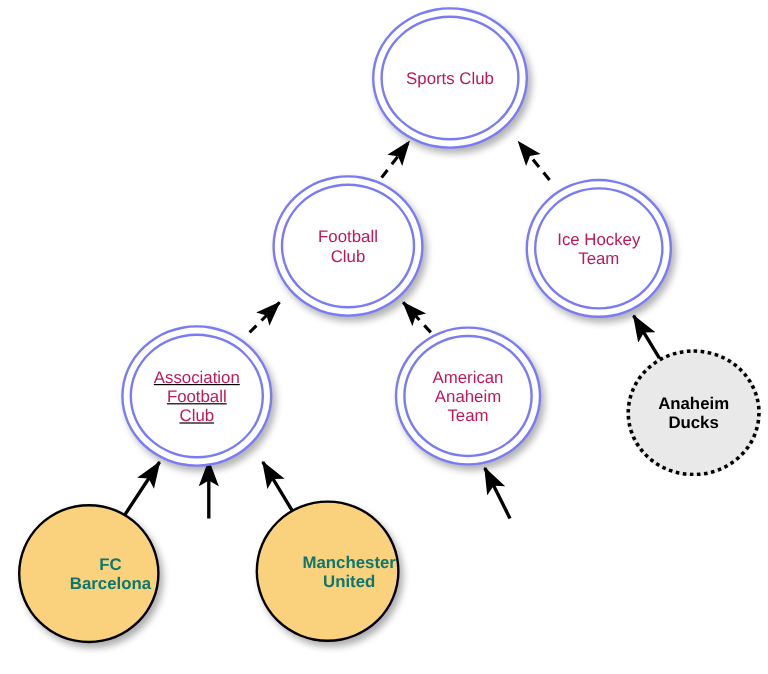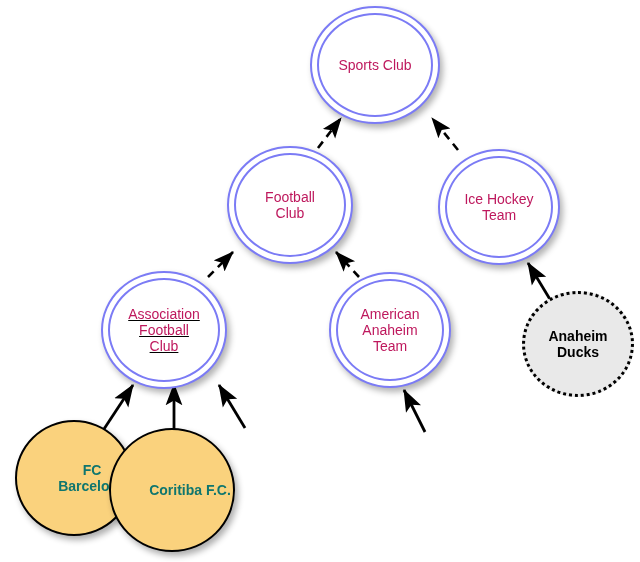--- a/index.html
+++ b/index.html
@@ -156,19 +156,20 @@
   <div class="node inst-gray light" style="left:522px; top:291px; width:112px; height:106px;">
     <span class="label">Anaheim
 Ducks</span>
   </div>
 
   <div class="node inst-orange" style="left:15px; top:420px; width:118px; height:116px; z-index:7;">
     <span class="label">FC
 Barcelona</span>
   </div>
 
+  <div class="node inst-orange" style="left:213px; top:417px; width:120px; height:118px; z-index:7;">
+    <span class="label">Manchester
+United</span>
+  </div>
 
-  <div class="node inst-orange" style="left:109px; top:428px; width:126px; height:124px; z-index:9;">
-    <span class="label">Coritiba F.C.</span>
-  </div>
 
 
 </div>
 
 </body></html>

